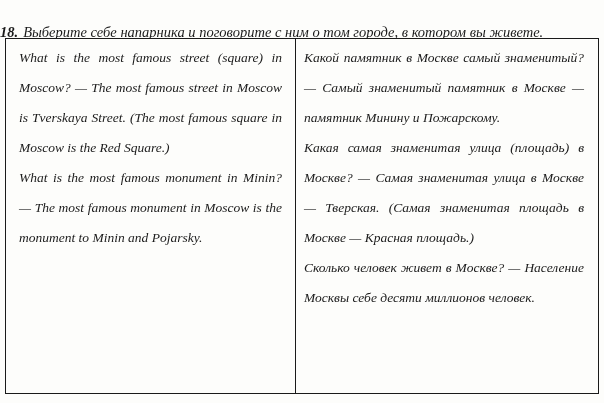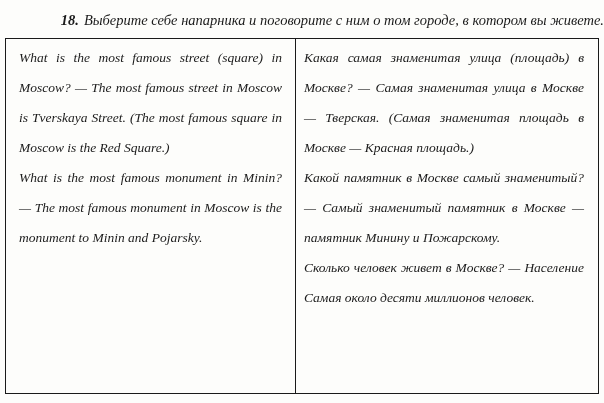--- a/index.html
+++ b/index.html
@@ -15,24 +15,24 @@
     color: #1b1b1b;
     overflow: hidden;
   }
   .page {
     position: relative;
     width: 604px;
     height: 403px;
   }
   .header {
     position: absolute;
-    top: 12px;
+    top: 24px;
     left: 0;
     width: 604px;
-    text-align: right;
+    text-align: left;
     font-size: 14.5px;
     white-space: nowrap;
   }
   .header .num {
     font-weight: bold;
     margin-right: 5px;
   }
   .dialogue-table {
     position: absolute;
     left: 5px;
@@ -77,20 +77,20 @@
   </div>
 
   <div class="dialogue-table">
 
     <div class="col left">
       <p>What is the most famous street (square) in Moscow? — The most famous street in Moscow is Tverskaya Street. (The most famous square in Moscow is the Red Square.)</p>
       <p>What is the most famous monument in Minin? — The most famous monument in Moscow is the monument to Minin and Pojarsky.</p>
     </div>
 
     <div class="col right">
+      <p>Какой памятник в Москве самый знаменитый? — Самый знаменитый памятник в Москве — памятник Минину и Пожарскому.</p>
       <p>Какая самая знаменитая улица (площадь) в Москве? — Самая знаменитая улица в Москве — Тверская. (Самая знаменитая площадь в Москве — Красная площадь.)</p>
-      <p>Какой памятник в Москве самый знаменитый? — Самый знаменитый памятник в Москве — памятник Минину и Пожарскому.</p>
-      <p>Сколько человек живет в Москве? — Население Самая около десяти миллионов человек.</p>
+      <p>Сколько человек живет в Москве? — Население Москвы себе десяти миллионов человек.</p>
     </div>
 
   </div>
 
 </div>
 
 </body></html>

